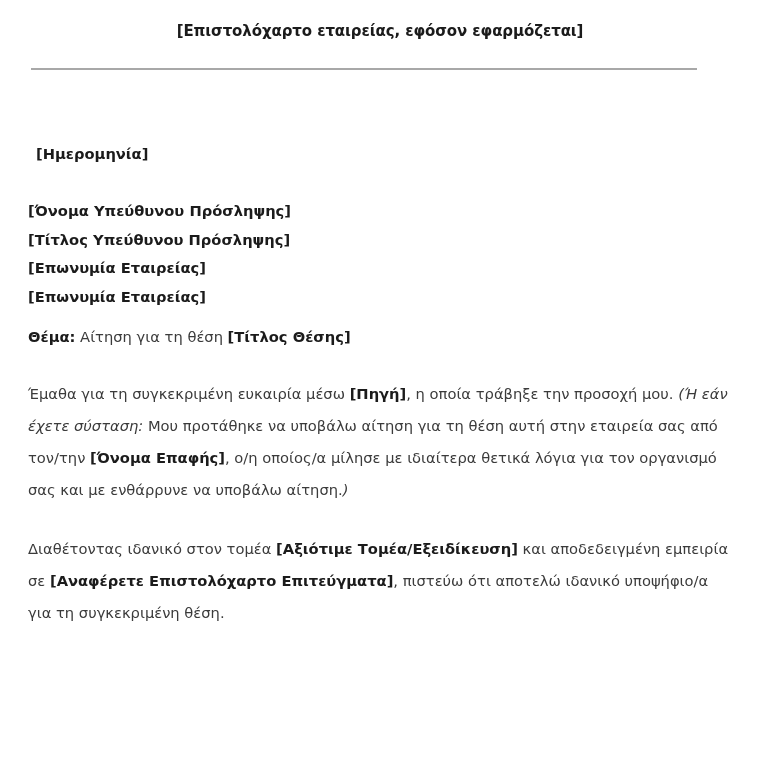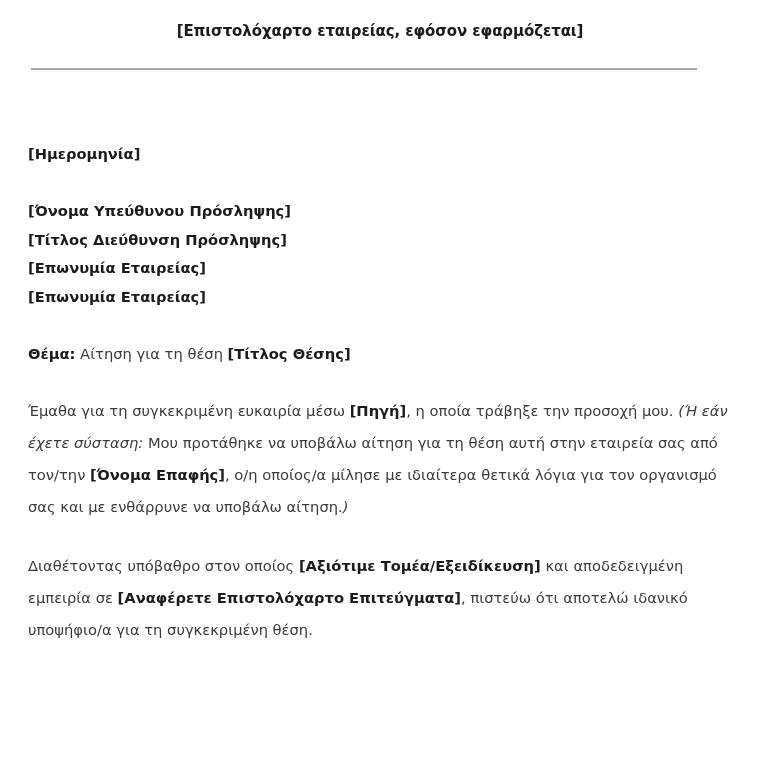--- a/index.html
+++ b/index.html
@@ -44,34 +44,34 @@
   }
 
   
   .body-area {
     padding-top: 70px;
     font-size: 14.7px;
     line-height: 28px;
   }
 
   .blk {
-    margin: 0;
+    margin: 8px;
   }
 
   .addr-line {
     margin: 0;
     line-height: 28.5px;
   }
 
   .addr-block {
     margin-top: 29px;
   }
 
   .subject-block {
-    margin-top: 29px;
+    margin-top: 12px;
   }
 
   .salutation-block {
     margin-top: 28px;
   }
 
   .para {
     margin-top: 27px;
     line-height: 32px;
     max-width: 706px;
@@ -94,27 +94,27 @@
   <div class="letterhead">[Επιστολόχαρτο εταιρείας, εφόσον εφαρμόζεται]</div>
 
   <hr class="rule">
 
   <div class="body-area">
 
     <p class="blk" style="margin-top:0"><b>[Ημερομηνία]</b></p>
 
     <div class="addr-block">
       <p class="addr-line"><b>[Όνομα Υπεύθυνου Πρόσληψης]</b></p>
-      <p class="addr-line"><b>[Τίτλος Διεύθυνση Πρόσληψης]</b></p>
+      <p class="addr-line"><b>[Τίτλος Υπεύθυνου Πρόσληψης]</b></p>
       <p class="addr-line"><b>[Επωνυμία Εταιρείας]</b></p>
       <p class="addr-line"><b>[Επωνυμία Εταιρείας]</b></p>
     </div>
 
     <p class="subject-block"><b>Θέμα:</b><span> Αίτηση για τη θέση </span><b>[Τίτλος Θέσης]</b></p>
 
 
 
     <p class="para"><span>Έμαθα για τη συγκεκριμένη ευκαιρία μέσω </span><b>[Πηγή]</b><span>, η οποία τράβηξε την προσοχή μου. </span><i>(Ή εάν έχετε σύσταση:</i><span> Μου προτάθηκε να υποβάλω αίτηση για τη θέση αυτή στην εταιρεία σας από τον/την </span><b>[Όνομα Επαφής]</b><span>, ο/η οποίος/α μίλησε με ιδιαίτερα θετικά λόγια για τον οργανισμό σας και με ενθάρρυνε να υποβάλω αίτηση.</span><i>)</i></p>
 
-    <p class="para"><span>Διαθέτοντας υπόβαθρο στον οποίος </span><b>[Αξιότιμε Τομέα/Εξειδίκευση]</b><span> και αποδεδειγμένη εμπειρία σε </span><b>[Αναφέρετε Επιστολόχαρτο Επιτεύγματα]</b><span>, πιστεύω ότι αποτελώ ιδανικό υποψήφιο/α για τη συγκεκριμένη θέση.</span></p>
+    <p class="para"><span>Διαθέτοντας ιδανικό στον τομέα </span><b>[Αξιότιμε Τομέα/Εξειδίκευση]</b><span> και αποδεδειγμένη εμπειρία σε </span><b>[Αναφέρετε Επιστολόχαρτο Επιτεύγματα]</b><span>, πιστεύω ότι αποτελώ ιδανικό υποψήφιο/α για τη συγκεκριμένη θέση.</span></p>
 
   </div>
 </div>
 
 </body></html>

